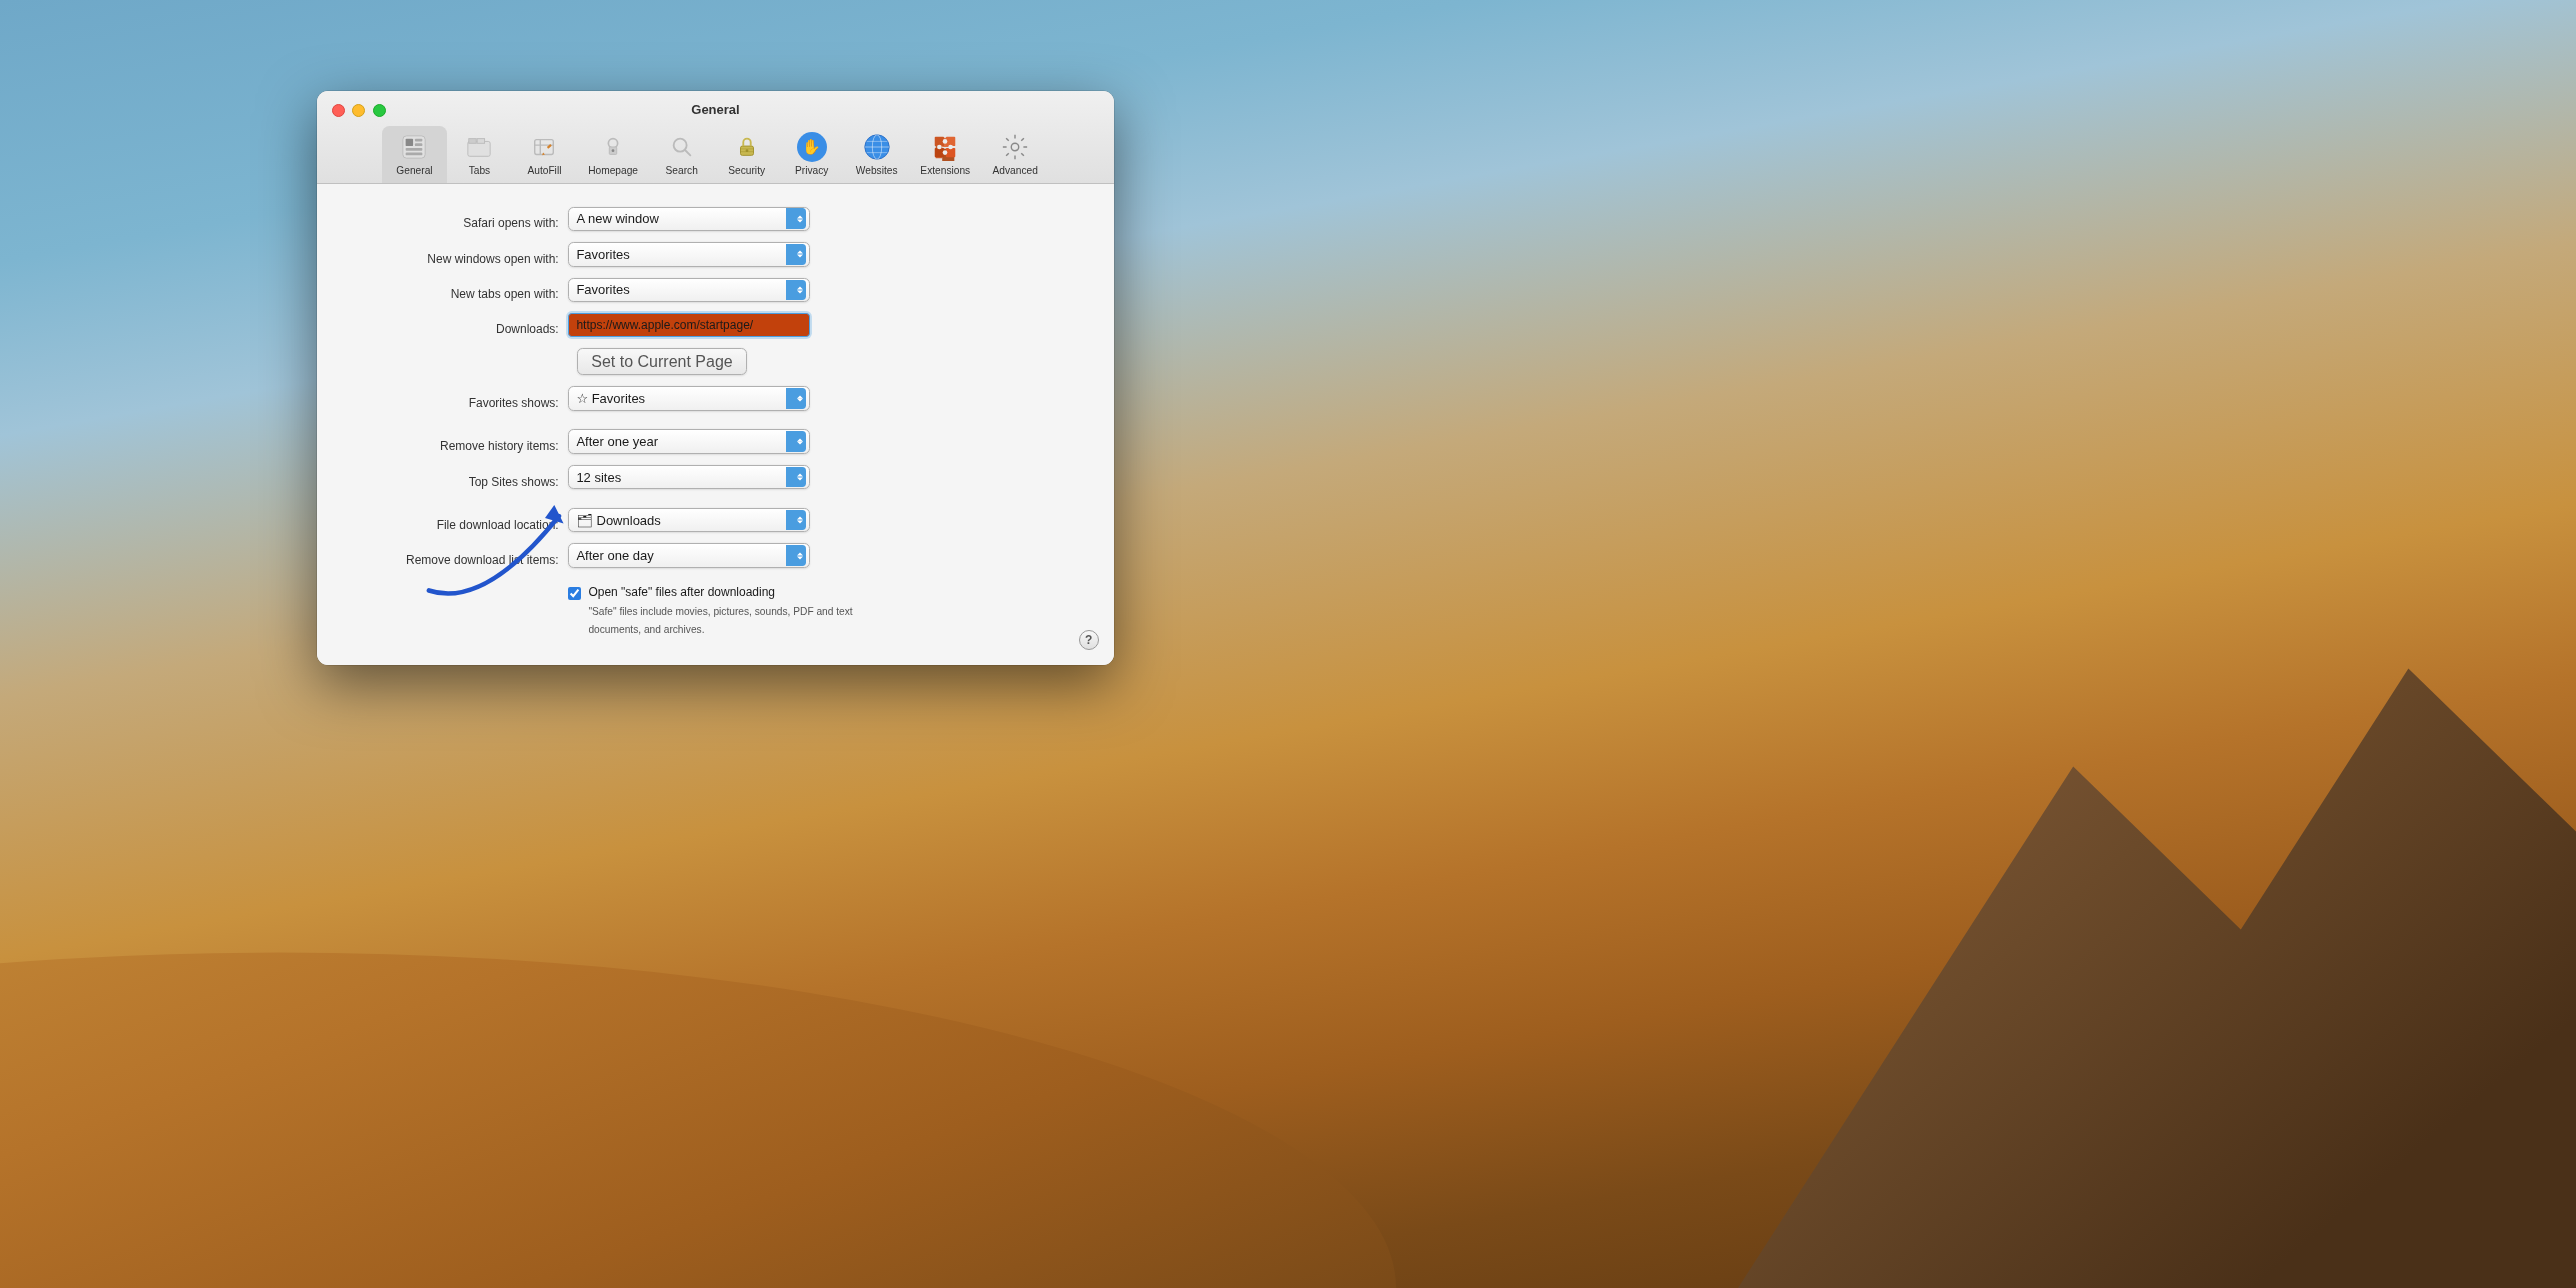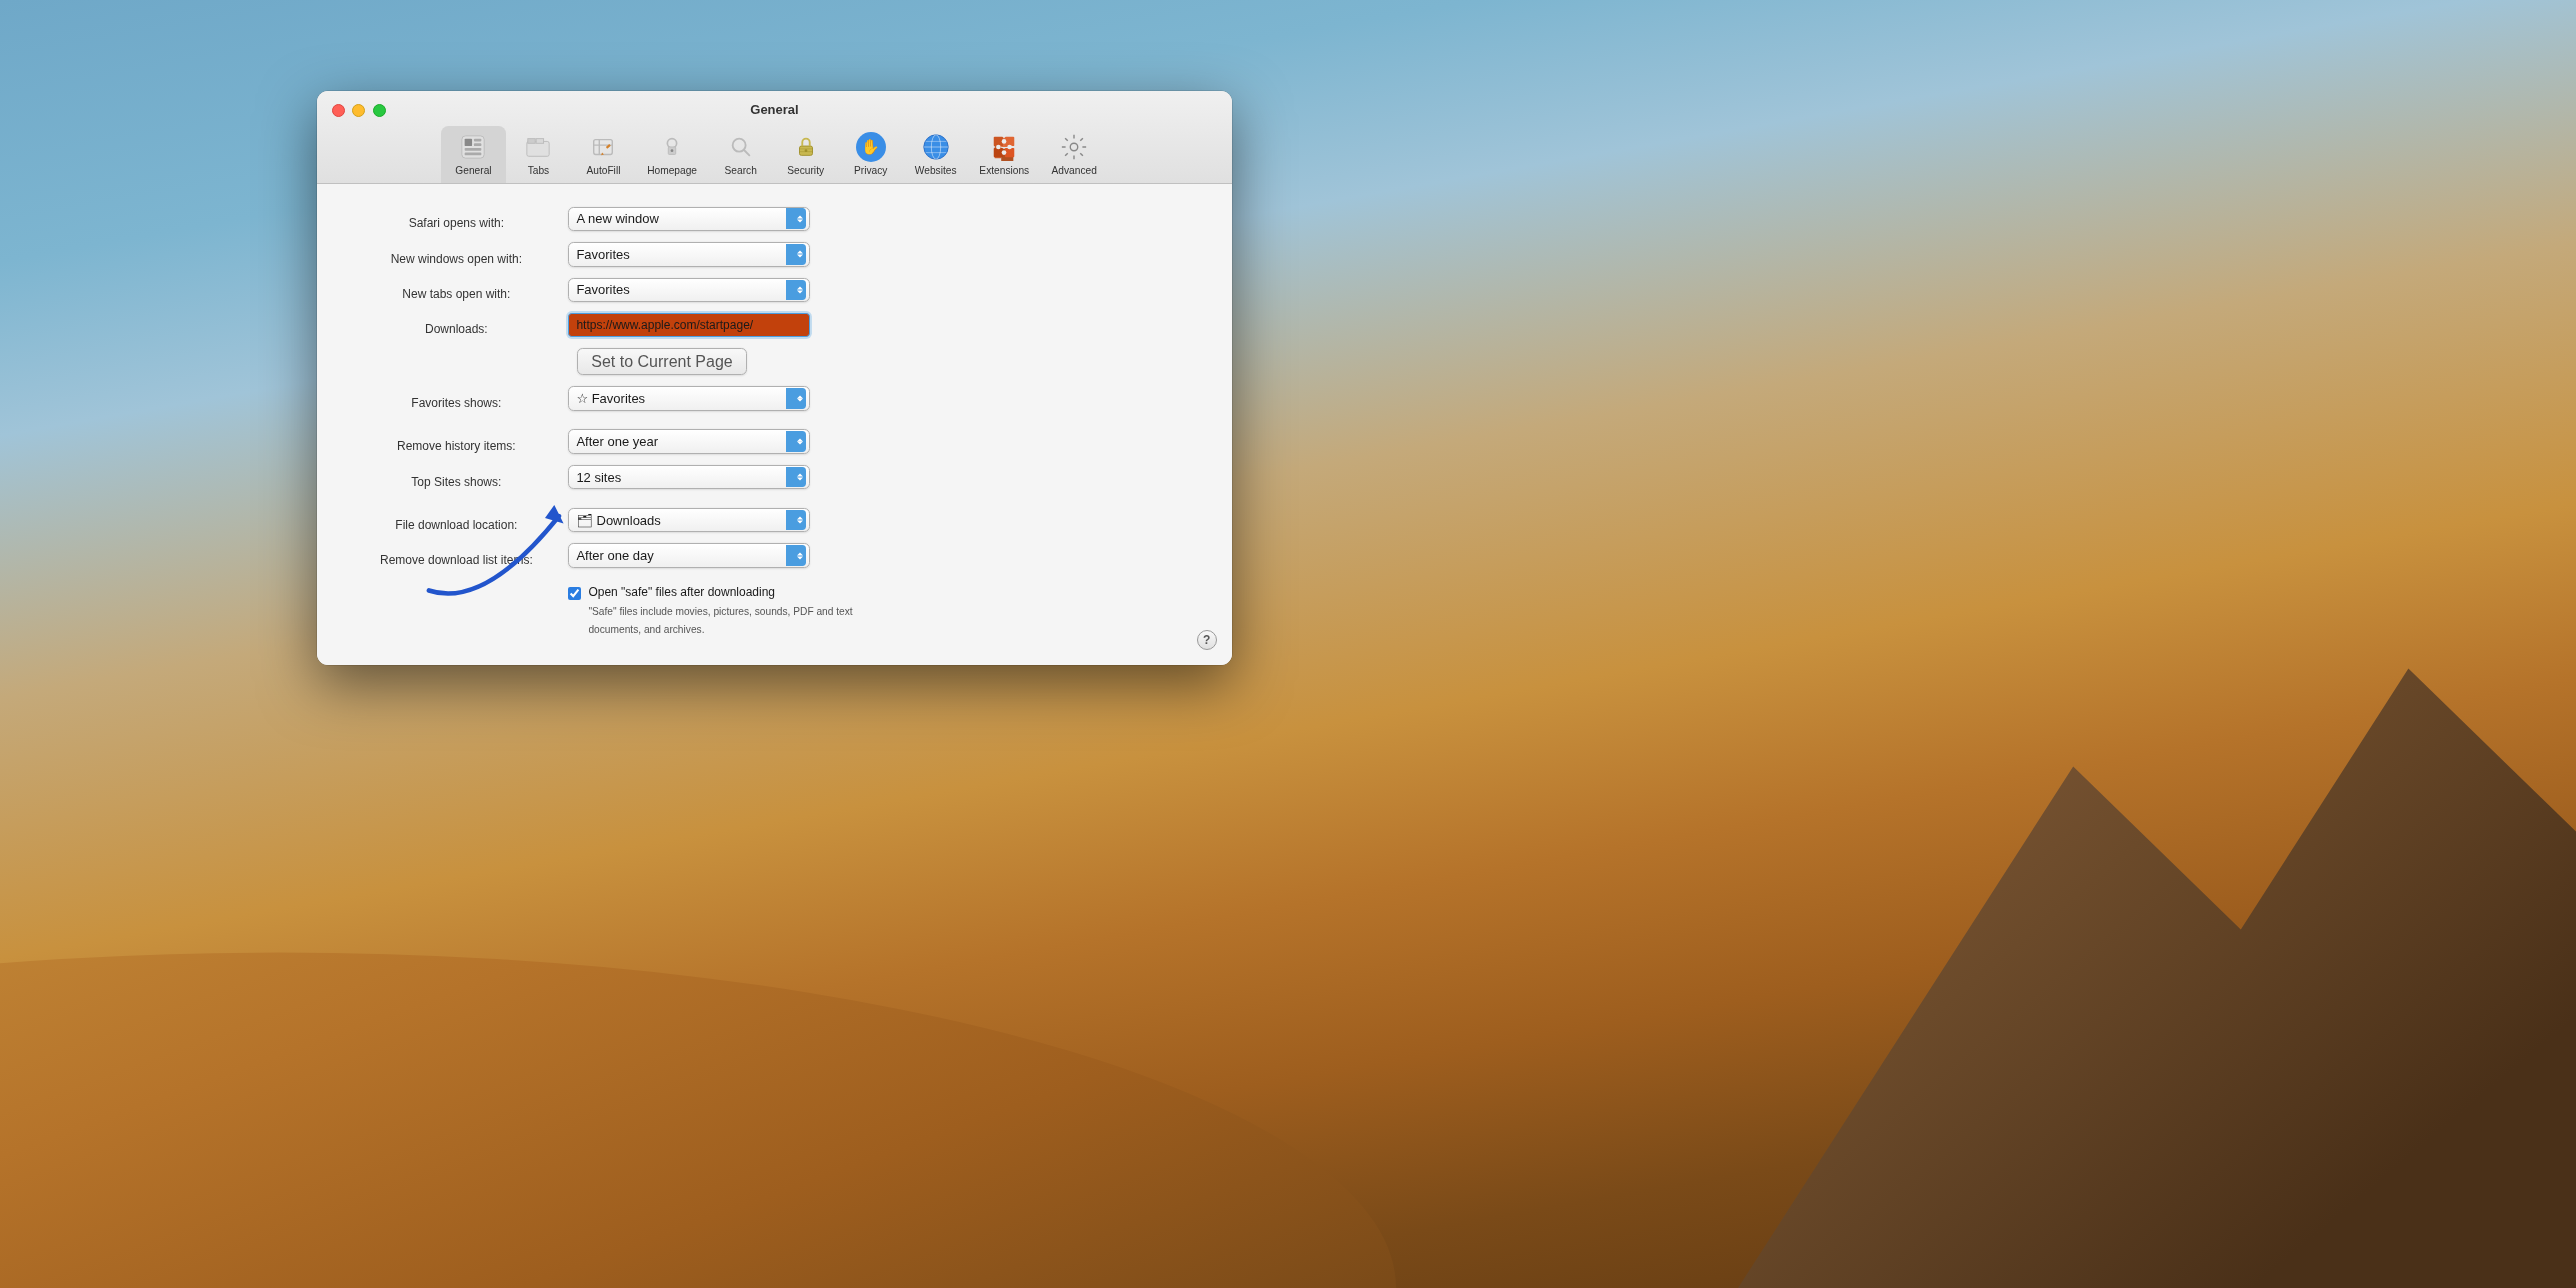--- a/index.html
+++ b/index.html
@@ -47,21 +47,21 @@
       height: 559px;
       background: linear-gradient(160deg, #c8913e 0%, #b5732a 40%, #9e5e1e 70%, #7a4a18 100%);
       clip-path: ellipse(80% 60% at 20% 100%);
     }
 
     
     .window {
       position: absolute;
       top: 91px;
       left: 317px;
-      width: 915px;
+      width: 797px;
       background: #ececec;
       border-radius: 11.2px;
       box-shadow: 0 18.6px 56px rgba(0,0,0,0.5), 0 0 0 0.5px rgba(0,0,0,0.2);
       overflow: hidden;
     }
 
     
     .titlebar {
       background: linear-gradient(to bottom, #f0f0f0, #e0e0e0);
       border-bottom: 0.9px solid #c0c0c0;
@@ -143,21 +143,21 @@
       display: flex;
       align-items: center;
       margin-bottom: 11.2px;
     }
 
     .form-row.gap-section {
       margin-top: 18.6px;
     }
 
     .form-label {
-      text-align: center;
+      text-align: right;
       font-size: 12px;
       color: #333;
       flex: 0 0 214px;
       padding-right: 9.3px;
       margin-top: 9px;
     }
 
     .form-control {
       flex: 1;
       max-width: 242px;

